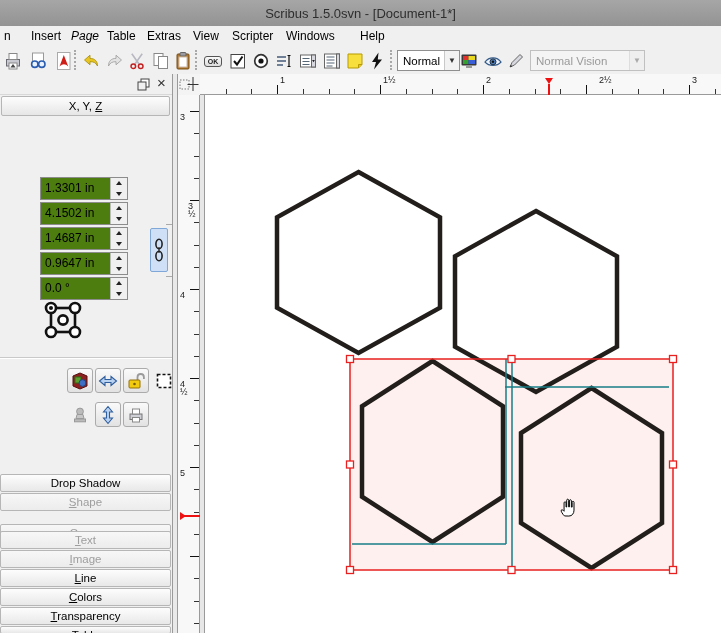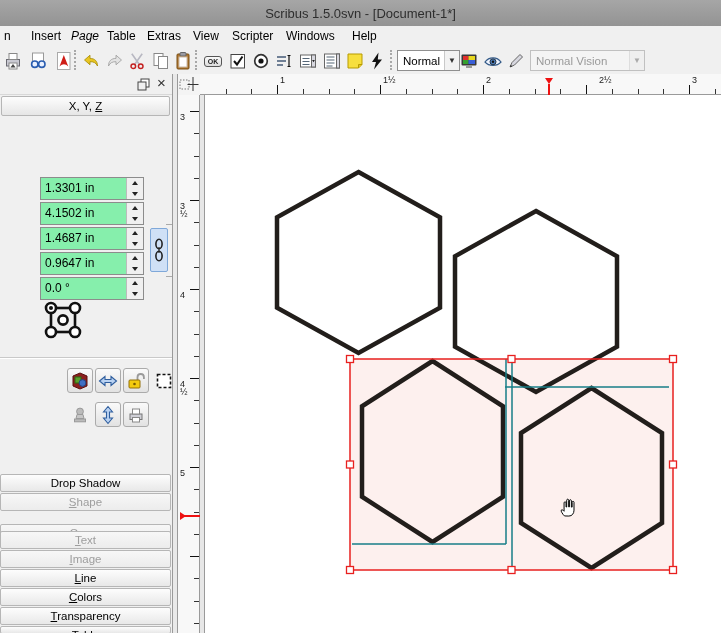--- a/index.html
+++ b/index.html
@@ -40,21 +40,21 @@
     box-sizing:border-box;font-size:11.5px;text-align:center;line-height:16px;color:#000;
     overflow:hidden;}
   .sectionbar.disabled{color:#9e9e9e;background:linear-gradient(#f7f7f7,#ececec);}
   .sectionbar u, #xyz-header u{text-decoration:underline;}
   #xyz-header{left:1px;top:22px;width:169px;height:20px;background:linear-gradient(#fdfdfd,#e6e6e6);
     border:1px solid #b6b6b6;border-radius:2px;box-sizing:border-box;font-size:11.5px;
     text-align:center;line-height:18px;}
   #name-field{left:0;top:57px;width:166px;height:22px;background:#f2f2f2;
     border:1px solid #a8a8a8;border-top-color:#8a8a8a;box-sizing:border-box;
     color:#7d7d7d;font-size:12px;line-height:20px;padding-left:4px;}
-  .spinrow{position:absolute;left:40px;width:104px;height:23px;background:#86efac;
+  .spinrow{position:absolute;left:40px;width:88px;height:23px;background:#4d7c0f;
     border:1px solid #8c8c8c;box-sizing:border-box;}
   .spinval{position:absolute;left:4px;top:0;right:18px;font-size:12px;color:#000;line-height:21px;}
   .spinbtns{position:absolute;right:0;top:0;width:16px;height:100%;background:#f0f0f0;
     border-left:1px solid #bcbcbc;}
   .su,.sd{position:absolute;left:0;width:100%;height:50%;display:flex;align-items:center;justify-content:center;}
   .su{top:0;} .sd{bottom:0;}
   .su:after{content:"";border-left:3.5px solid transparent;border-right:3.5px solid transparent;
     border-bottom:4.5px solid #222;}
   .sd:after{content:"";border-left:3.5px solid transparent;border-right:3.5px solid transparent;
     border-top:4.5px solid #222;}
@@ -105,21 +105,21 @@
 
 <div id="menubar" class="abs">
     <span class="menu-item" style="left: 1px;">n</span>
     <span class="menu-item" style="left: 28px;">Insert</span>
     <span class="menu-item" style="left: 68px; font-style: italic;">Page</span>
     <span class="menu-item" style="left: 104px;">Table</span>
     <span class="menu-item" style="left: 144px;">Extras</span>
     <span class="menu-item" style="left: 190px;">View</span>
     <span class="menu-item" style="left: 229px;">Scripter</span>
     <span class="menu-item" style="left: 283px;">Windows</span>
-    <span class="menu-item" style="left: 349px;">Help</span>
+    <span class="menu-item" style="left: 357px;">Help</span>
   </div>
 
 <div id="toolbar" class="abs">
   <div class="tbtn" style="left:1px">
     <svg viewBox="0 0 20 20">
         <rect x="3.5" y="8.5" width="13" height="6.5" fill="#c9c9d2" stroke="#6a6a72"></rect>
         <rect x="6" y="2.5" width="8" height="6" fill="#fff" stroke="#888"></rect>
         <rect x="6" y="12" width="8" height="6" fill="#fff" stroke="#888"></rect>
         <path d="M10 13 l2.6 3.4 h-5.2z" fill="#444"></path>
       </svg>
@@ -416,21 +416,21 @@
     <span class="rlabel" style="left: 492px;">3</span>
     <div class="tick" style="left: 514.75px;"></div>
   </div>
 <div id="vruler" class="abs">
     <div class="tick major" style="top: 16px;"></div>
     <span class="rlabel" style="top: 18px;">3</span>
     <div class="tick" style="top: 38.25px;"></div>
     <div class="tick" style="top: 60.5px;"></div>
     <div class="tick" style="top: 82.75px;"></div>
     <div class="tick major" style="top: 105px;"></div>
-    <span class="rlabel" style="top: 107px;">3½</span>
+    <span class="rlabel" style="top: 107px; margin-left: 8px;">3½</span>
     <div class="tick" style="top: 127.25px;"></div>
     <div class="tick" style="top: 149.5px;"></div>
     <div class="tick" style="top: 171.75px;"></div>
     <div class="tick major" style="top: 194px;"></div>
     <span class="rlabel" style="top: 196px;">4</span>
     <div class="tick" style="top: 216.25px;"></div>
     <div class="tick" style="top: 238.5px;"></div>
     <div class="tick" style="top: 260.75px;"></div>
     <div class="tick major" style="top: 283px;"></div>
     <span class="rlabel" style="top: 285px;">4½</span>

